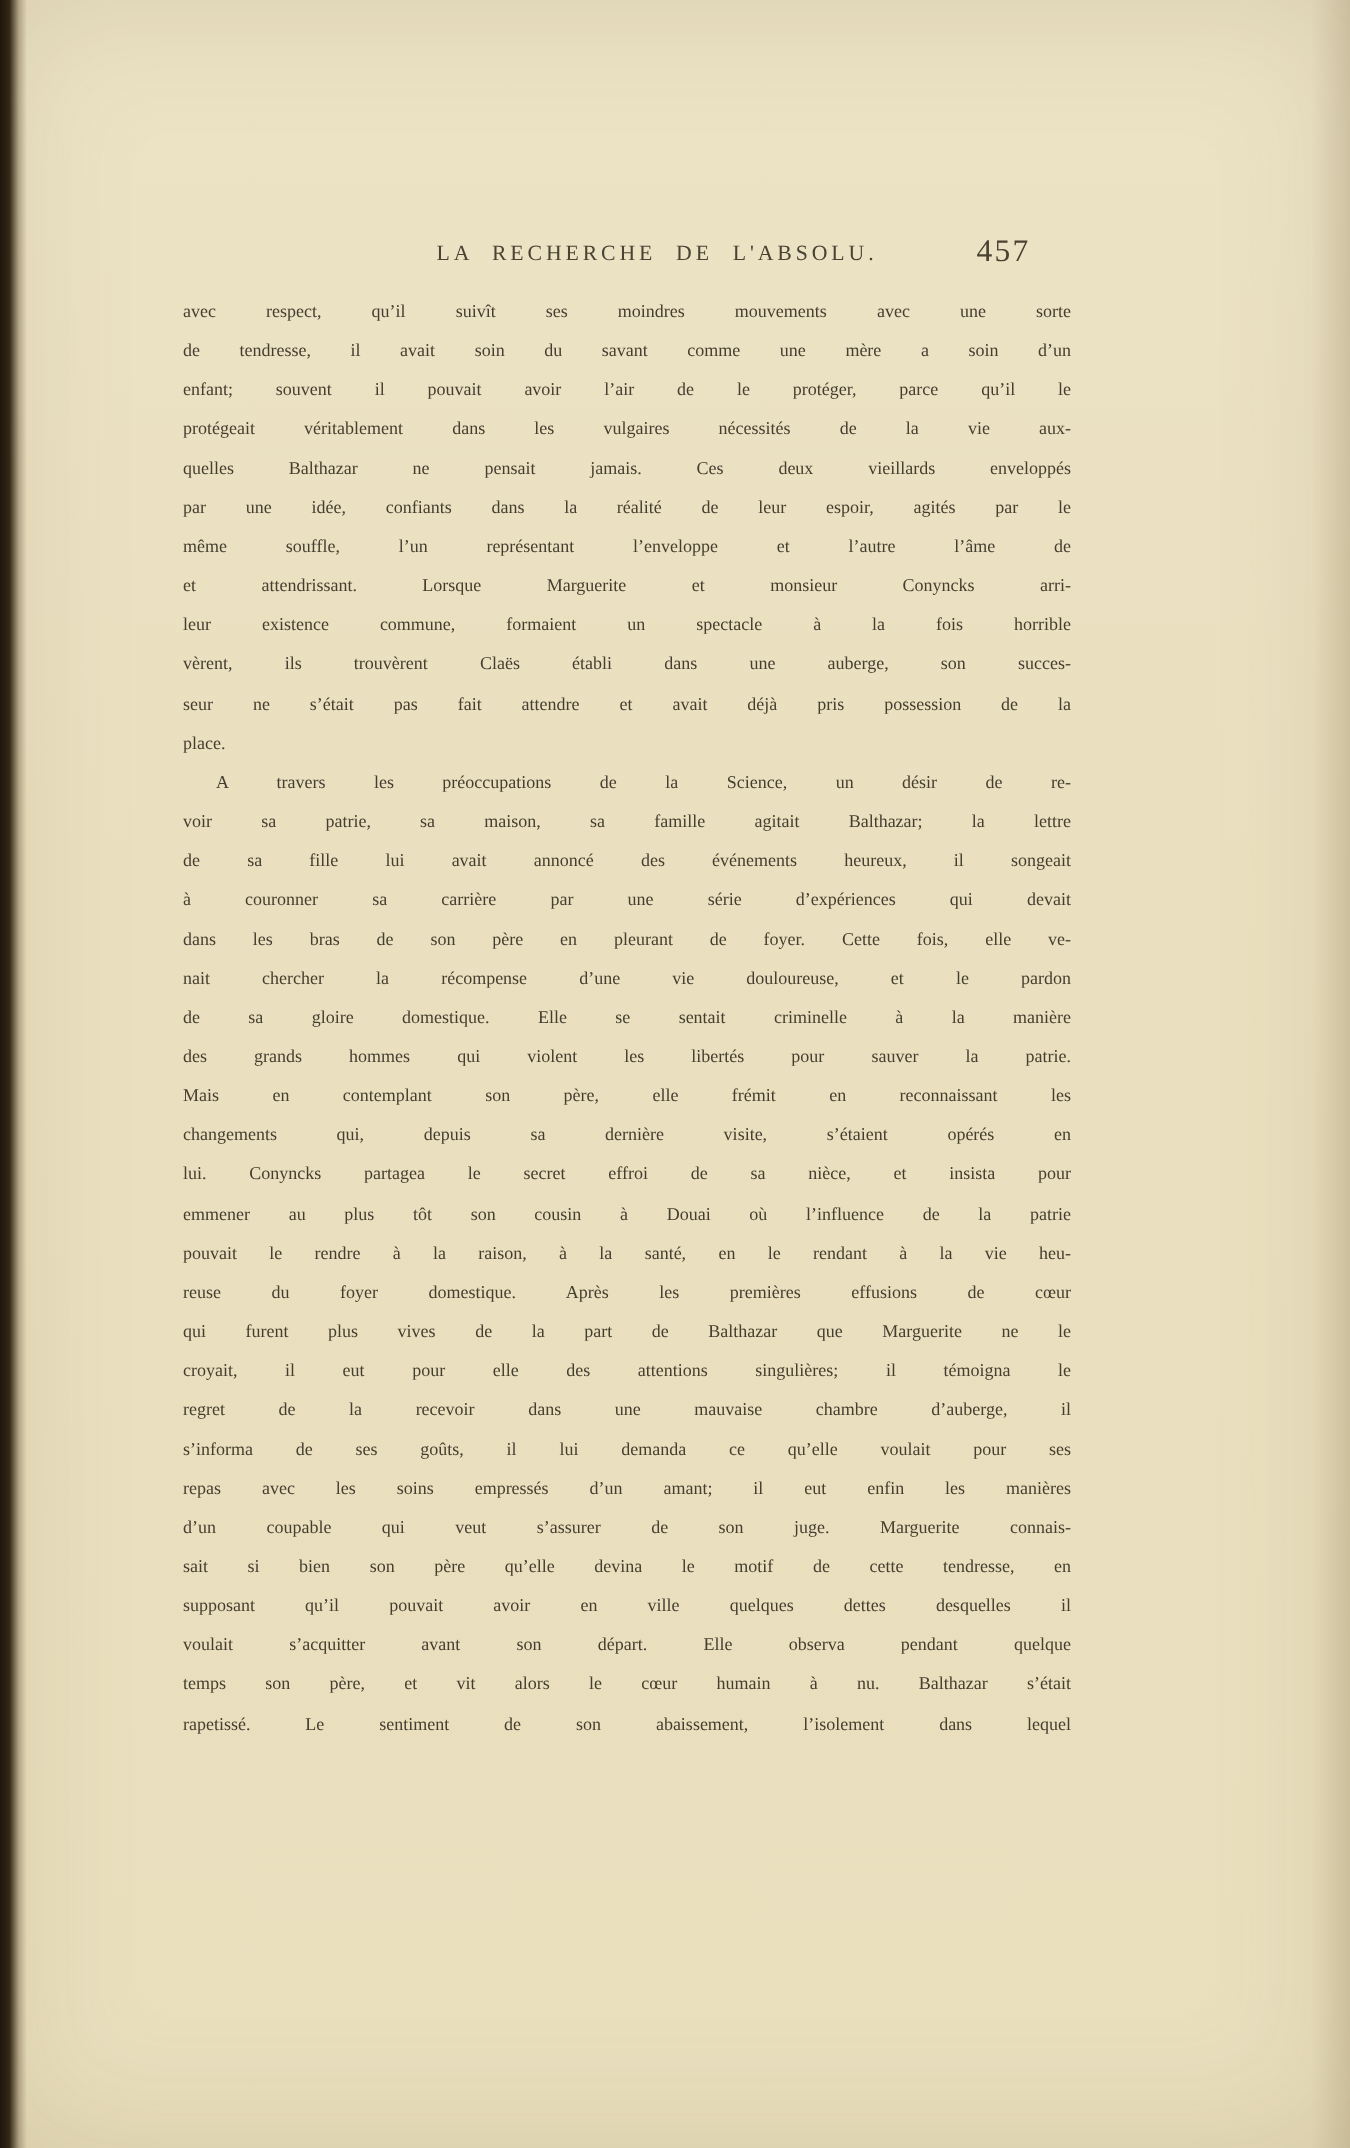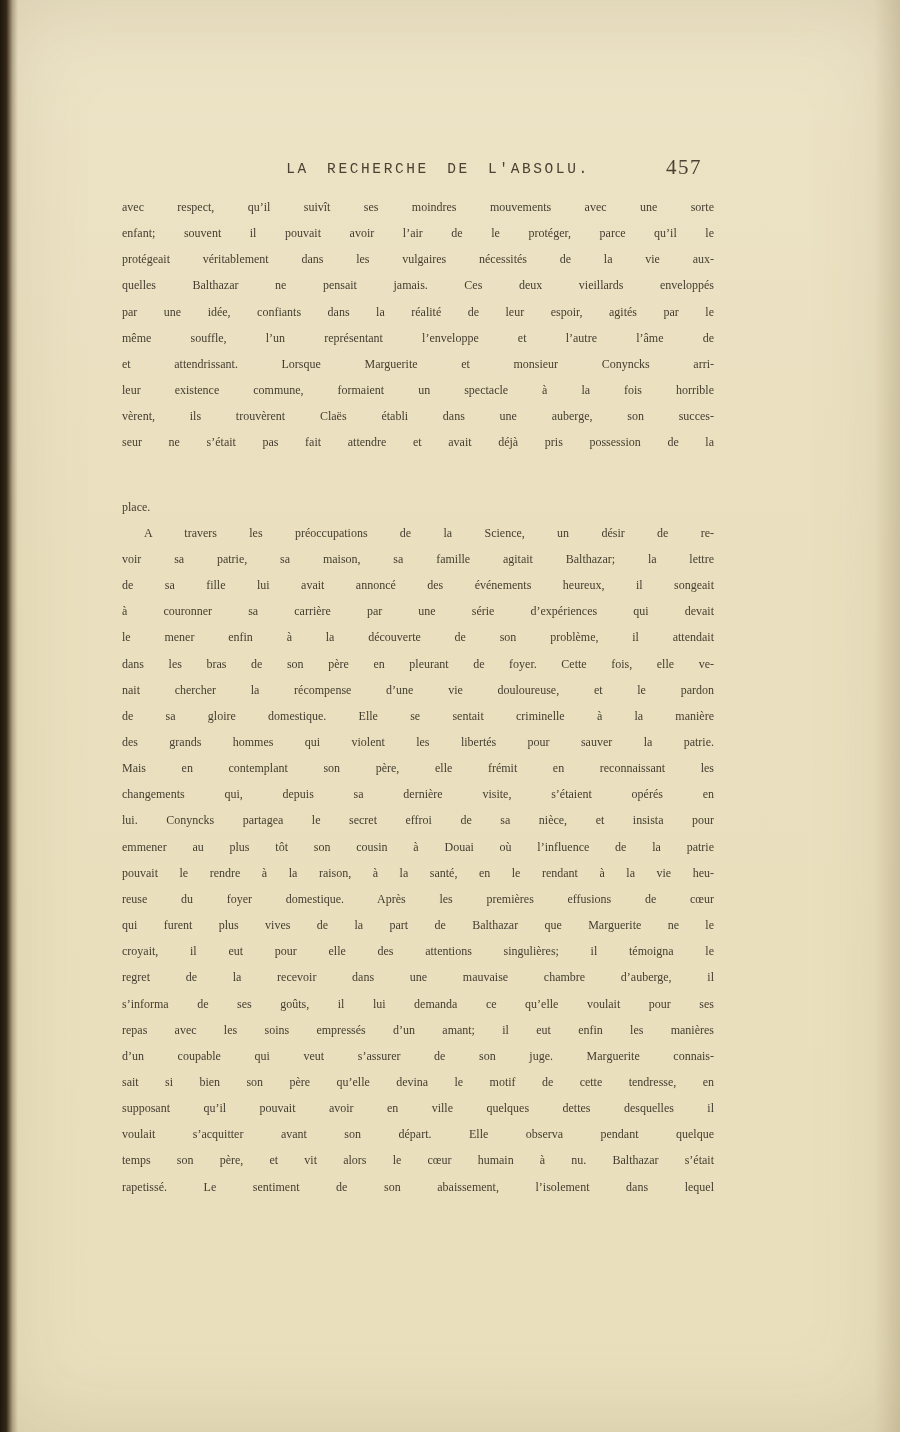--- a/index.html
+++ b/index.html
@@ -50,25 +50,24 @@
   .header-title {
     position: absolute;
     left: 40px;
     right: 0;
     top: 3px;
     text-align: center;
     font-size: 14.5px;
     letter-spacing: 2.6px;
     word-spacing: 7px;
     color: #4a4233;
-    font-family: Liberation Mono, monospace;
   }
   .page-number {
     position: absolute;
-    right: 12px;
+    right: 27px;
     top: -3px;
     font-size: 21px;
     letter-spacing: 1.5px;
     color: #4a4233;
   }
   .page-body {
     margin-top: 8px;
   }
   .paragraph {
     margin: 0;
@@ -78,57 +77,56 @@
     line-height: 26.15px;
     text-align: justify;
     text-align-last: justify;
     word-spacing: 0.5px;
   }
   .line.indent {
     padding-left: 22px;
   }
   .line.flush-left {
     text-align-last: left;
-    margin-top: 38px;
   }
 </style>
 </head>
 <body>
 
 <div class="page-scan">
   <div class="binding-edge"></div>
   <div class="edge-shade-right"></div>
 
   <div class="text-block">
     <div class="header">
       <div class="header-title">LA RECHERCHE DE L'ABSOLU.</div>
       <div class="page-number">457</div>
     </div>
 
     <div class="page-body">
 
     <div class="paragraph">
           <div class="line">avec respect, qu’il suivît ses moindres mouvements avec une sorte</div>
+          <div class="line">de tendresse, il avait soin du savant comme une mère a soin d’un</div>
           <div class="line">enfant; souvent il pouvait avoir l’air de le protéger, parce qu’il le</div>
           <div class="line">protégeait véritablement dans les vulgaires nécessités de la vie aux-</div>
           <div class="line">quelles Balthazar ne pensait jamais. Ces deux vieillards enveloppés</div>
           <div class="line">par une idée, confiants dans la réalité de leur espoir, agités par le</div>
           <div class="line">même souffle, l’un représentant l’enveloppe et l’autre l’âme de</div>
           <div class="line">et attendrissant. Lorsque Marguerite et monsieur Conyncks arri-</div>
           <div class="line">leur existence commune, formaient un spectacle à la fois horrible</div>
           <div class="line">vèrent, ils trouvèrent Claës établi dans une auberge, son succes-</div>
           <div class="line">seur ne s’était pas fait attendre et avait déjà pris possession de la</div>
           <div class="line flush-left">place.</div>
         </div>
         <div class="paragraph">
           <div class="line indent">A travers les préoccupations de la Science, un désir de re-</div>
           <div class="line">voir sa patrie, sa maison, sa famille agitait Balthazar; la lettre</div>
           <div class="line">de sa fille lui avait annoncé des événements heureux, il songeait</div>
           <div class="line">à couronner sa carrière par une série d’expériences qui devait</div>
-          <div class="line">le mener enfin à la découverte de son problème, il attendait</div>
           <div class="line">dans les bras de son père en pleurant de foyer. Cette fois, elle ve-</div>
           <div class="line">nait chercher la récompense d’une vie douloureuse, et le pardon</div>
           <div class="line">de sa gloire domestique. Elle se sentait criminelle à la manière</div>
           <div class="line">des grands hommes qui violent les libertés pour sauver la patrie.</div>
           <div class="line">Mais en contemplant son père, elle frémit en reconnaissant les</div>
           <div class="line">changements qui, depuis sa dernière visite, s’étaient opérés en</div>
           <div class="line">lui. Conyncks partagea le secret effroi de sa nièce, et insista pour</div>
           <div class="line">emmener au plus tôt son cousin à Douai où l’influence de la patrie</div>
           <div class="line">pouvait le rendre à la raison, à la santé, en le rendant à la vie heu-</div>
           <div class="line">reuse du foyer domestique. Après les premières effusions de cœur</div>

